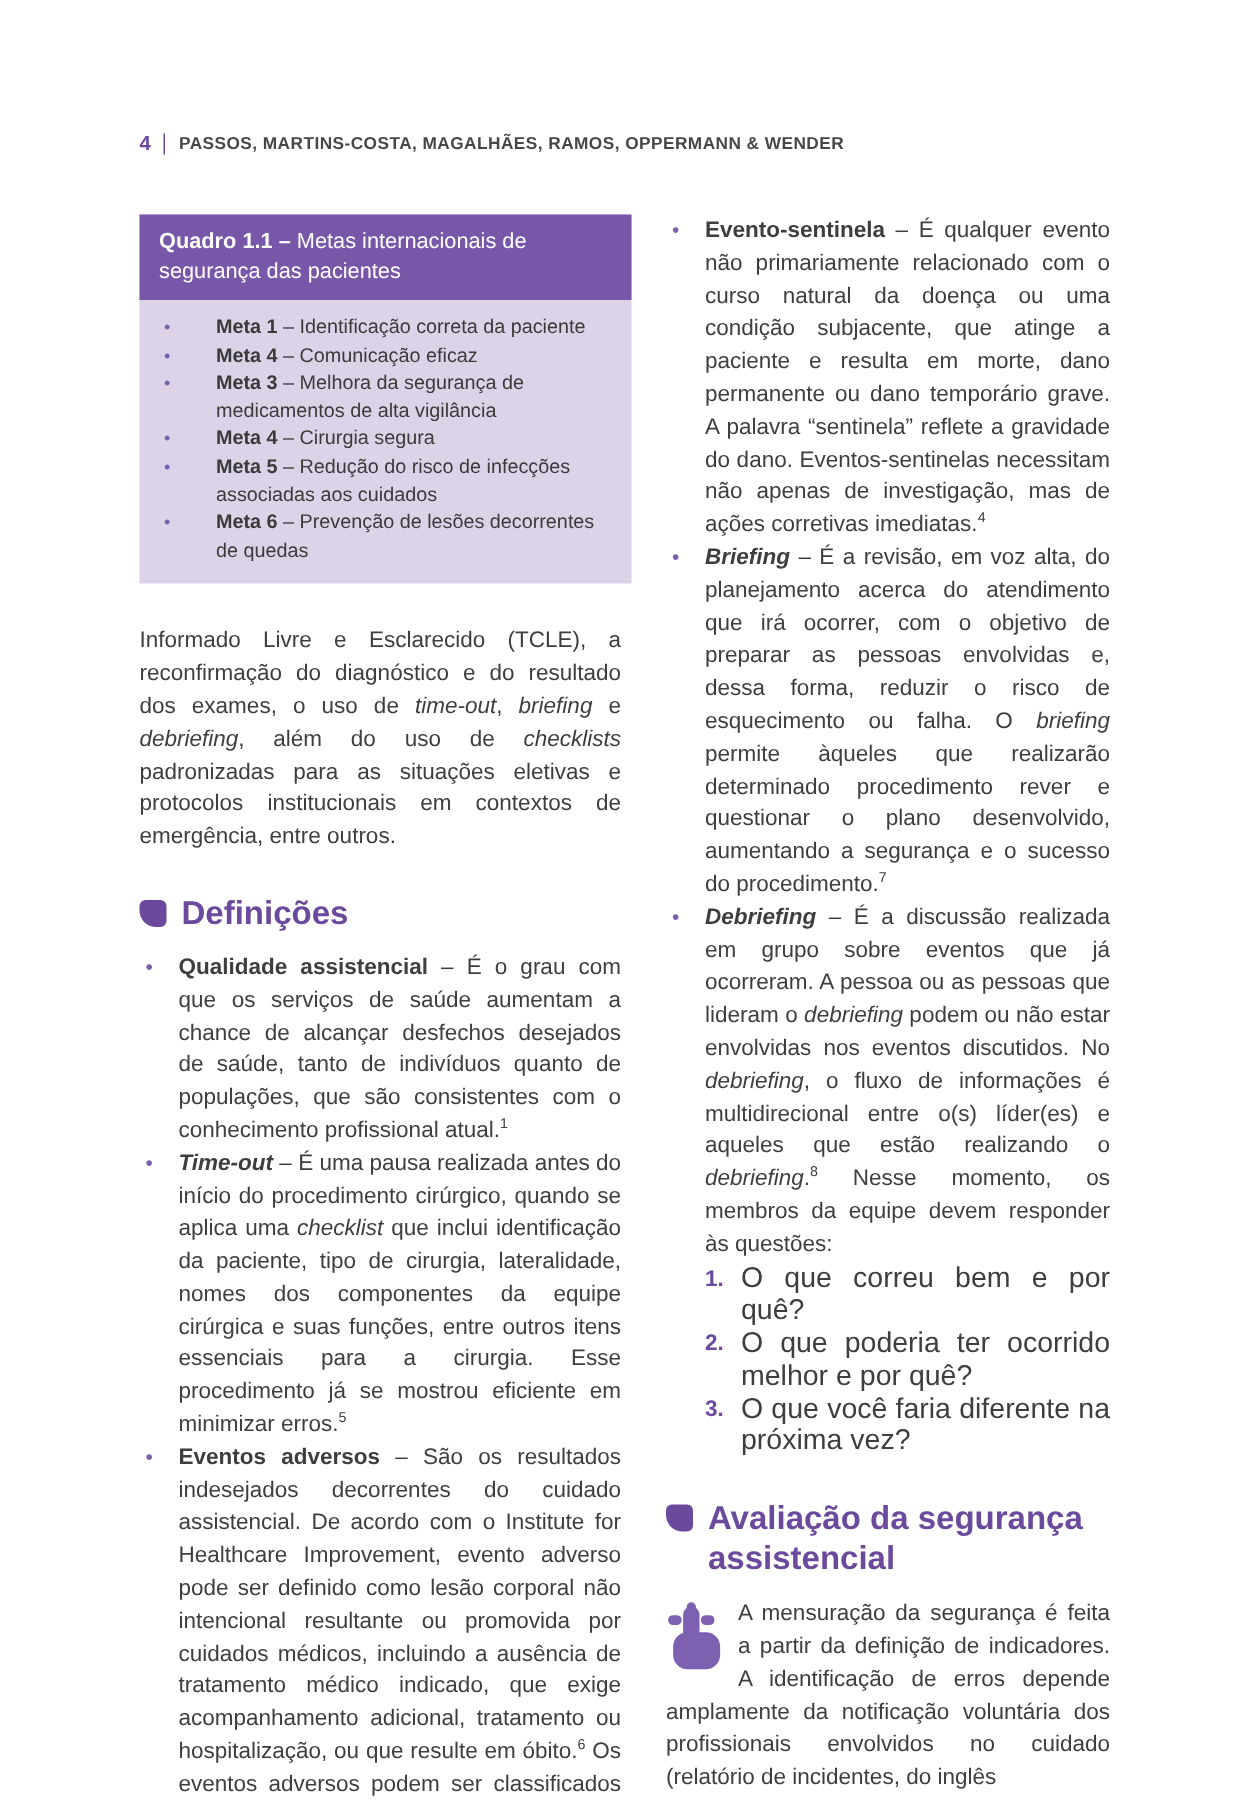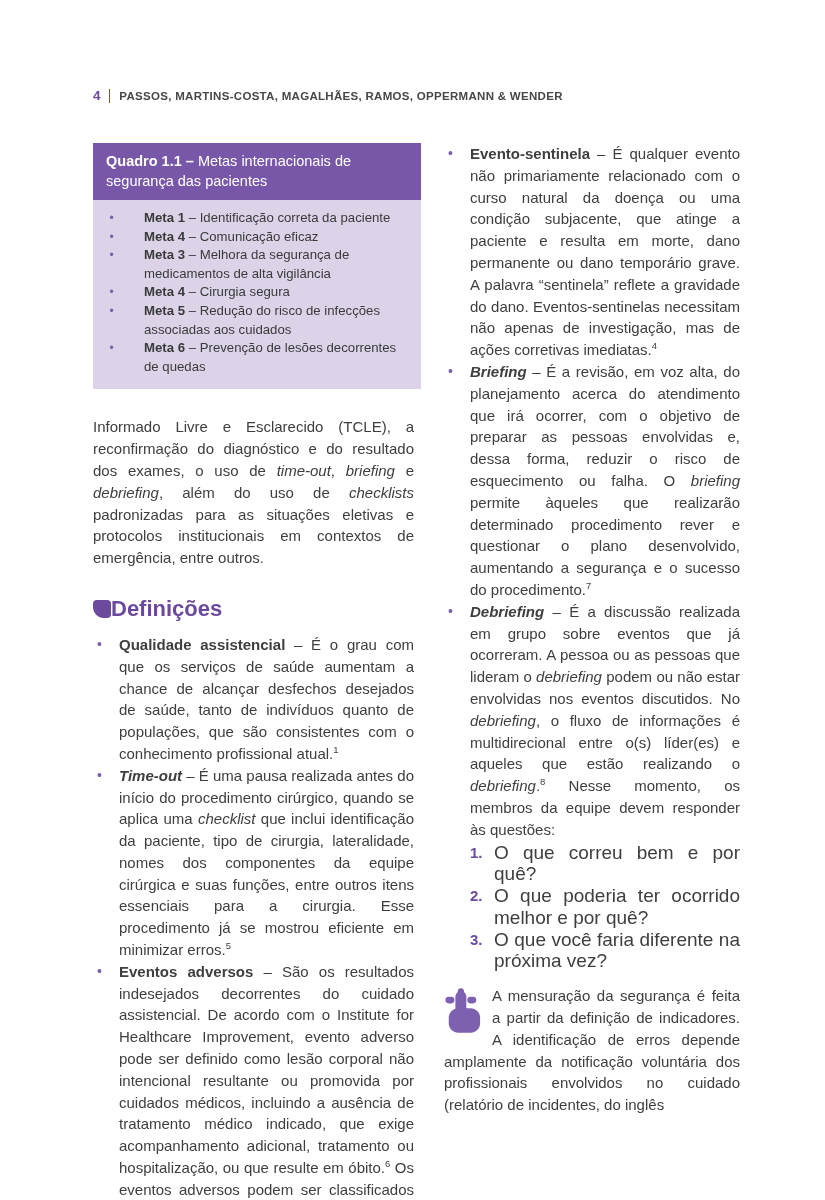--- a/index.html
+++ b/index.html
@@ -29,21 +29,21 @@
   .quadro-body{padding:9px 12px 13px 6px;font-size:13.2px;line-height:18.6px;color:#3a3a3a;}
   .q-item{display:flex;}
   .q-item .dot{flex:none;width:25px;text-align:center;color:var(--bullet,#7a5fae);font-size:12px;line-height:18.6px;}
   .q-item .item-text{flex:1;text-align:left;padding-left:20px;}
 
   
   .para{font-size:15px;line-height:21.8px;text-align:justify;margin:0;}
   .intro{margin-top:27px;}
 
   .section-heading{
-    display:flex;align-items:flex-start;color:var(--accent,#6b4a9e);
+    display:flex;align-items:flex-start;gap:10px;color:var(--accent,#6b4a9e);
     font-size:22px;line-height:27px;font-weight:700;margin:26px 0 12px;
   }
   .h-icon{flex:none;width:18px;height:18px;margin-top:5px;background:var(--accent,#6b4a9e);border-radius:4px 4px 4px 11px;}
 
   .def-item{display:flex;}
   .def-item .dot{flex:none;width:26px;color:var(--bullet,#7a5fae);font-size:14px;line-height:21.8px;padding-left:4px;box-sizing:border-box;}
   .def-item .item-text{flex:1;font-size:15px;line-height:21.8px;text-align:justify;}
 
   .b{font-weight:700;}
   .i{font-style:italic;}
@@ -152,20 +152,24 @@
           <div class="num-item">
             <span class="num">2.</span>
             <div class="item-text"><span>O que poderia ter ocorrido melhor e por quê?</span></div>
           </div>
           <div class="num-item">
             <span class="num">3.</span>
             <div class="item-text"><span>O que você faria diferente na próxima vez?</span></div>
           </div>
         </div>
 
+      <h2 class="section-heading">
+        <span class="h-icon"></span>
+        <span>Avaliação da segurança assistencial</span>
+      </h2>
 
       <p class="para lead-para">
         <svg class="hand-icon" viewBox="0 0 40 48" xmlns="http://www.w3.org/2000/svg" aria-hidden="true">
           <rect x="14.5" y="0" width="6.5" height="8" rx="3.2"></rect>
           <rect x="1.5" y="9" width="9.5" height="7" rx="3.5"></rect>
           <rect x="24.5" y="9" width="9.5" height="7" rx="3.5"></rect>
           <rect x="12" y="3" width="11.5" height="29" rx="5.7"></rect>
           <path d="M5 31 C5 25.5 9.5 21 15 21 L28 21 C33.5 21 38 25.5 38 31 L38 37 C38 42.5 33.5 47 28 47 L15 47 C9.5 47 5 42.5 5 37 Z"></path>
         </svg>
         <span><span>A mensuração da segurança é feita a partir da definição de indicadores. A identificação de erros depende amplamente da notificação voluntária dos profissionais envolvidos no cuidado (relatório de incidentes, do inglês </span></span>

